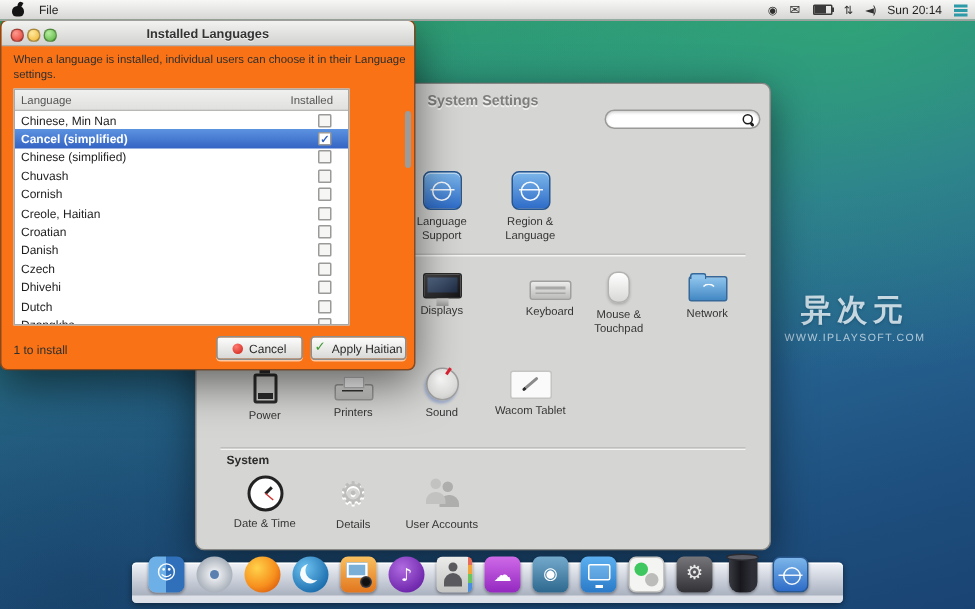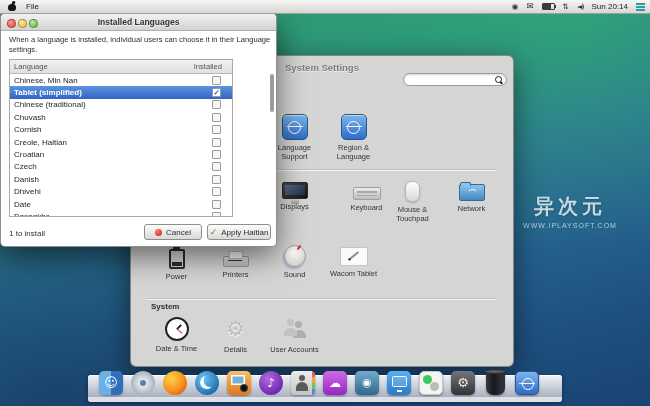--- a/index.html
+++ b/index.html
@@ -121,21 +121,21 @@
   .ic-details{font-family:"DejaVu Sans",sans-serif;font-size:21px;line-height:26px;color:#bdbdbb;
     text-align:center;text-shadow:0 1px 0 #fff;}
   .ic-details::before{content:"⚙";}
   
   .ic-user-accounts::before{content:"";position:absolute;left:5px;top:3px;width:7px;height:7px;border-radius:50%;
     background:#c2c2c0;box-shadow:8px 2px 0 #aeaeac;}
   .ic-user-accounts::after{content:"";position:absolute;left:2px;top:12px;width:13px;height:8px;
     border-radius:6px 6px 0 0;background:#c2c2c0;box-shadow:9px 2px 0 #aeaeac;}
 
   
-  .dialog{left:0;top:13px;width:277px;height:234px;z-index:20;background:#ffffff;
+  .dialog{left:0;top:13px;width:277px;height:234px;z-index:20;background:#f97316;
     border:1px solid rgba(30,30,30,.5);border-radius:5px;box-shadow:0 9px 30px rgba(0,0,0,.55);box-sizing:border-box;}
   .titlebar{position:absolute;left:0;right:0;top:0;height:16px;border-radius:4px 4px 0 0;
     background:linear-gradient(#f2f2f0,#d2d2d0);border-bottom:1px solid #aeaeac;}
   .dlg-title{position:absolute;left:0;right:0;top:3px;text-align:center;font-size:8.5px;font-weight:bold;color:#333;
     text-shadow:0 1px 0 rgba(255,255,255,.7);}
   .tl{position:absolute;top:5px;width:6.5px;height:6.5px;border-radius:50%;border:0.5px solid rgba(0,0,0,.3);}
   .tl.red{left:6px;background:radial-gradient(circle at 35% 30%,#ff9a90,#e33e32);}
   .tl.yellow{left:17px;background:radial-gradient(circle at 35% 30%,#ffe9a0,#efb42f);}
   .tl.green{left:28px;background:radial-gradient(circle at 35% 30%,#b8efa0,#57b33c);}
   .desc{position:absolute;left:8px;top:21px;width:262px;font-size:7.6px;line-height:10px;color:#2e2e2e;}
@@ -303,57 +303,57 @@
       <div class="thead">
         <span class="c1">Language</span>
         <span class="c2">Installed</span>
       </div>
       <div id="lang-rows">
           <div class="lrow">
             <span class="lname">Chinese, Min Nan</span>
             <span class="cb"></span>
           </div>
           <div class="lrow sel">
-            <span class="lname">Tablet (simplified)</span>
+            <span class="lname">Cancel (simplified)</span>
             <span class="cb on"></span>
           </div>
           <div class="lrow">
-            <span class="lname">Chinese (traditional)</span>
+            <span class="lname">Chinese (simplified)</span>
             <span class="cb"></span>
           </div>
           <div class="lrow">
             <span class="lname">Chuvash</span>
             <span class="cb"></span>
           </div>
           <div class="lrow">
             <span class="lname">Cornish</span>
             <span class="cb"></span>
           </div>
           <div class="lrow">
             <span class="lname">Creole, Haitian</span>
             <span class="cb"></span>
           </div>
           <div class="lrow">
             <span class="lname">Croatian</span>
             <span class="cb"></span>
           </div>
           <div class="lrow">
+            <span class="lname">Danish</span>
+            <span class="cb"></span>
+          </div>
+          <div class="lrow">
             <span class="lname">Czech</span>
             <span class="cb"></span>
           </div>
           <div class="lrow">
-            <span class="lname">Danish</span>
-            <span class="cb"></span>
-          </div>
-          <div class="lrow">
             <span class="lname">Dhivehi</span>
             <span class="cb"></span>
           </div>
           <div class="lrow">
-            <span class="lname">Date</span>
+            <span class="lname">Dutch</span>
             <span class="cb"></span>
           </div>
           <div class="lrow">
             <span class="lname">Dzongkha</span>
             <span class="cb"></span>
           </div>
         </div>
     </div>
     <div class="scroll-thumb"></div>
     <div class="footer-status">1 to install</div>

